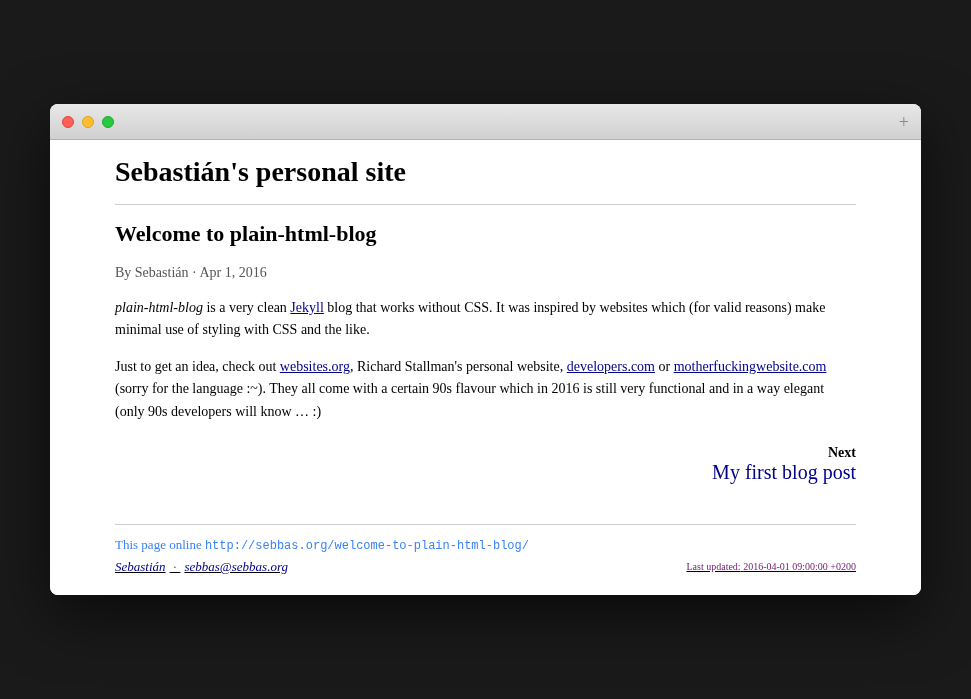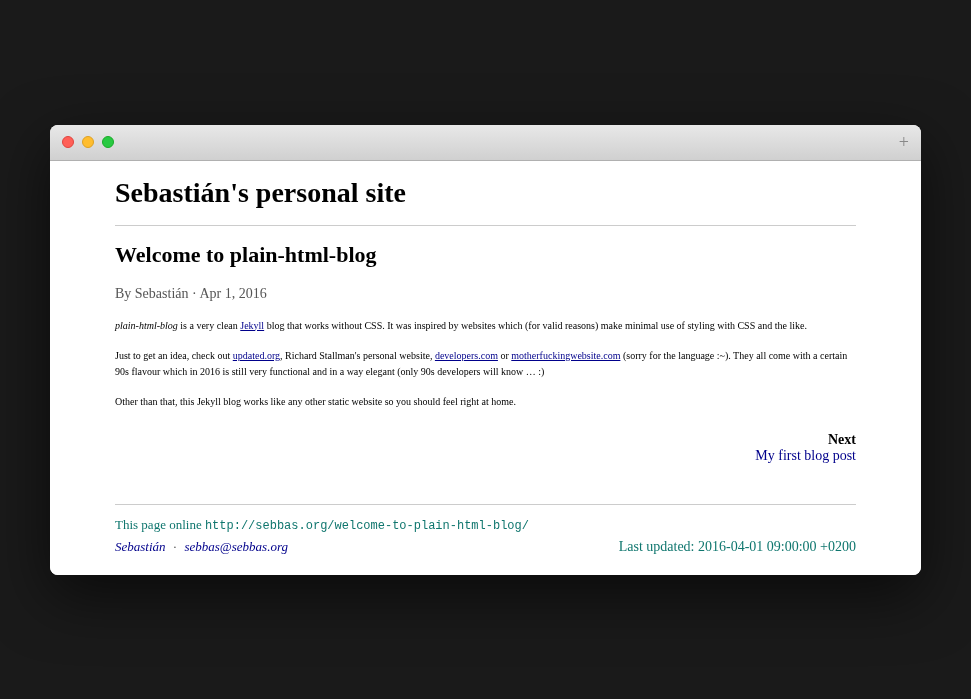--- a/index.html
+++ b/index.html
@@ -115,21 +115,21 @@
       font-family: Georgia, serif;
     }
 
     .post-meta {
       font-size: 14px;
       color: #555555;
       margin-bottom: 16px;
     }
 
     .post-body {
-      font-size: 10px;
+      font-size: 14px;
       line-height: 1.6;
       color: #000000;
     }
 
     .post-body p {
       margin-bottom: 14px;
     }
 
     .post-body a {
       color: #00008b;
@@ -149,60 +149,61 @@
     .pagination .next-label {
       font-size: 14px;
       color: #000;
       font-weight: bold;
     }
 
     .pagination .next-link {
       display: block;
       color: #00008b;
       text-decoration: none;
-      font-size: 14px;
+      font-size: 20px;
     }
 
     .footer {
       padding: 12px 65px 20px 65px;
       background: #ffffff;
     }
 
     .footer-top {
       font-size: 13px;
-      color: #0f766e;
+      color: #3b82f6;
       margin-bottom: 6px;
     }
 
     .footer-top code {
       font-family: 'Courier New', Courier, monospace;
       font-size: 12px;
     }
 
     .footer-bottom {
       display: flex;
       justify-content: space-between;
       align-items: center;
       font-size: 13px;
+      text-decoration: underline;
     }
 
     .footer-bottom a {
       color: #00008b;
       text-decoration: none;
       font-style: italic;
     }
 
     .footer-separator {
       color: #555;
       margin: 0 4px;
     }
 
     .last-updated {
-      color: #0f766e;
-      font-size: 14px;
+      color: #701a75;
+      font-size: 10px;
     }
   </style>
 </head>
 <body>
 
 <div class="window">
   <div class="titlebar">
     <div class="traffic-lights">
       <div class="traffic-light close"></div>
       <div class="traffic-light minimize"></div>
@@ -218,24 +219,21 @@
     <hr class="divider">
 
     <h2 class="post-title">Welcome to plain-html-blog</h2>
     <p class="post-meta">By Sebastián · Apr 1, 2016</p>
 
     <div class="post-body">
       <p>
         <em>plain-html-blog</em> is a very clean <a href="#">Jekyll</a> blog that works without CSS. It was inspired by websites which (for valid reasons) make minimal use of styling with CSS and the like.
       </p>
       <p>
-        Just to get an idea, check out <a href="#">updated.org</a>, Richard Stallman's personal website, <a href="#">developers.com</a> or <a href="#">motherfuckingwebsite.com</a> (sorry for the language :~). They all come with a certain 90s flavour which in 2016 is still very functional and in a way elegant (only 90s developers will know … :)
-      </p>
-      <p>
-        Other than that, this Jekyll blog works like any other static website so you should feel right at home.
+        Just to get an idea, check out <a href="#">websites.org</a>, Richard Stallman's personal website, <a href="#">developers.com</a> or <a href="#">motherfuckingwebsite.com</a> (sorry for the language :~). They all come with a certain 90s flavour which in 2016 is still very functional and in a way elegant (only 90s developers will know … :)
       </p>
     </div>
 
     <div class="pagination">
       <span class="next-label">Next</span>
       <a href="#" class="next-link">My first blog post</a>
     </div>
   </div>
 
   <hr class="divider" style="margin: 0 65px;">

